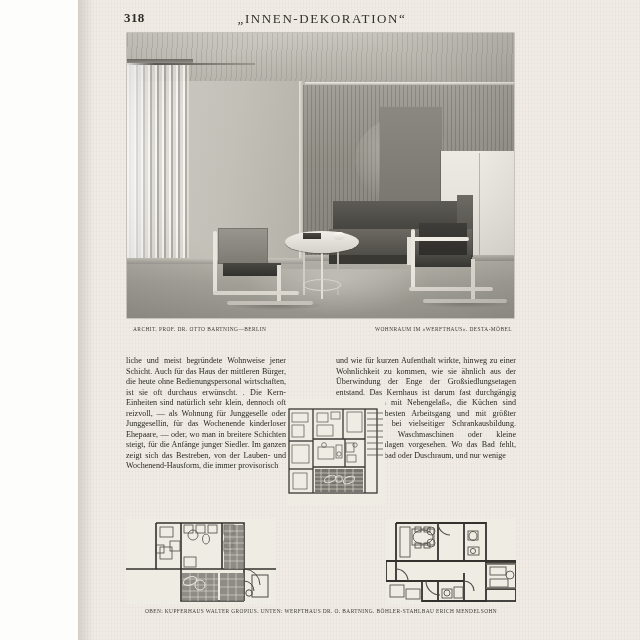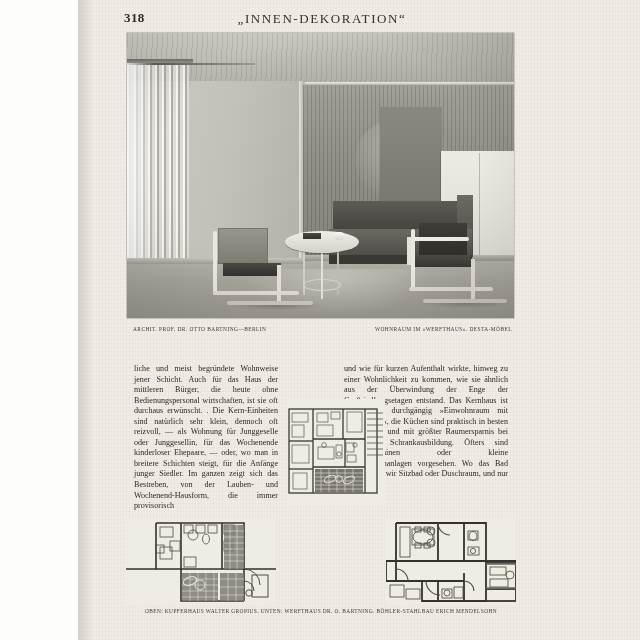--- a/index.html
+++ b/index.html
@@ -267,21 +267,21 @@
     position:absolute;left:126px;top:356px;width:160px;
     font-size:8.1px;line-height:10.55px;color:#2b2924;
     text-align:justify;-webkit-hyphens:auto;hyphens:auto;
   }
   .col-right{
     position:absolute;left:336px;top:356px;width:180px;
     font-size:8.1px;line-height:10.55px;color:#2b2924;
     text-align:justify;-webkit-hyphens:auto;hyphens:auto;
   }
 
-  .col-left p, .col-right p{margin:8px;}
+  .col-left p, .col-right p{margin:0;}
 
   
   .planA{
     position:absolute;left:287px;top:399px;width:98px;height:106px;
     background:#efece4;border:0;
   }
   .planB{
     position:absolute;left:126px;top:519px;width:150px;height:85px;
     background:#efece4;
   }

